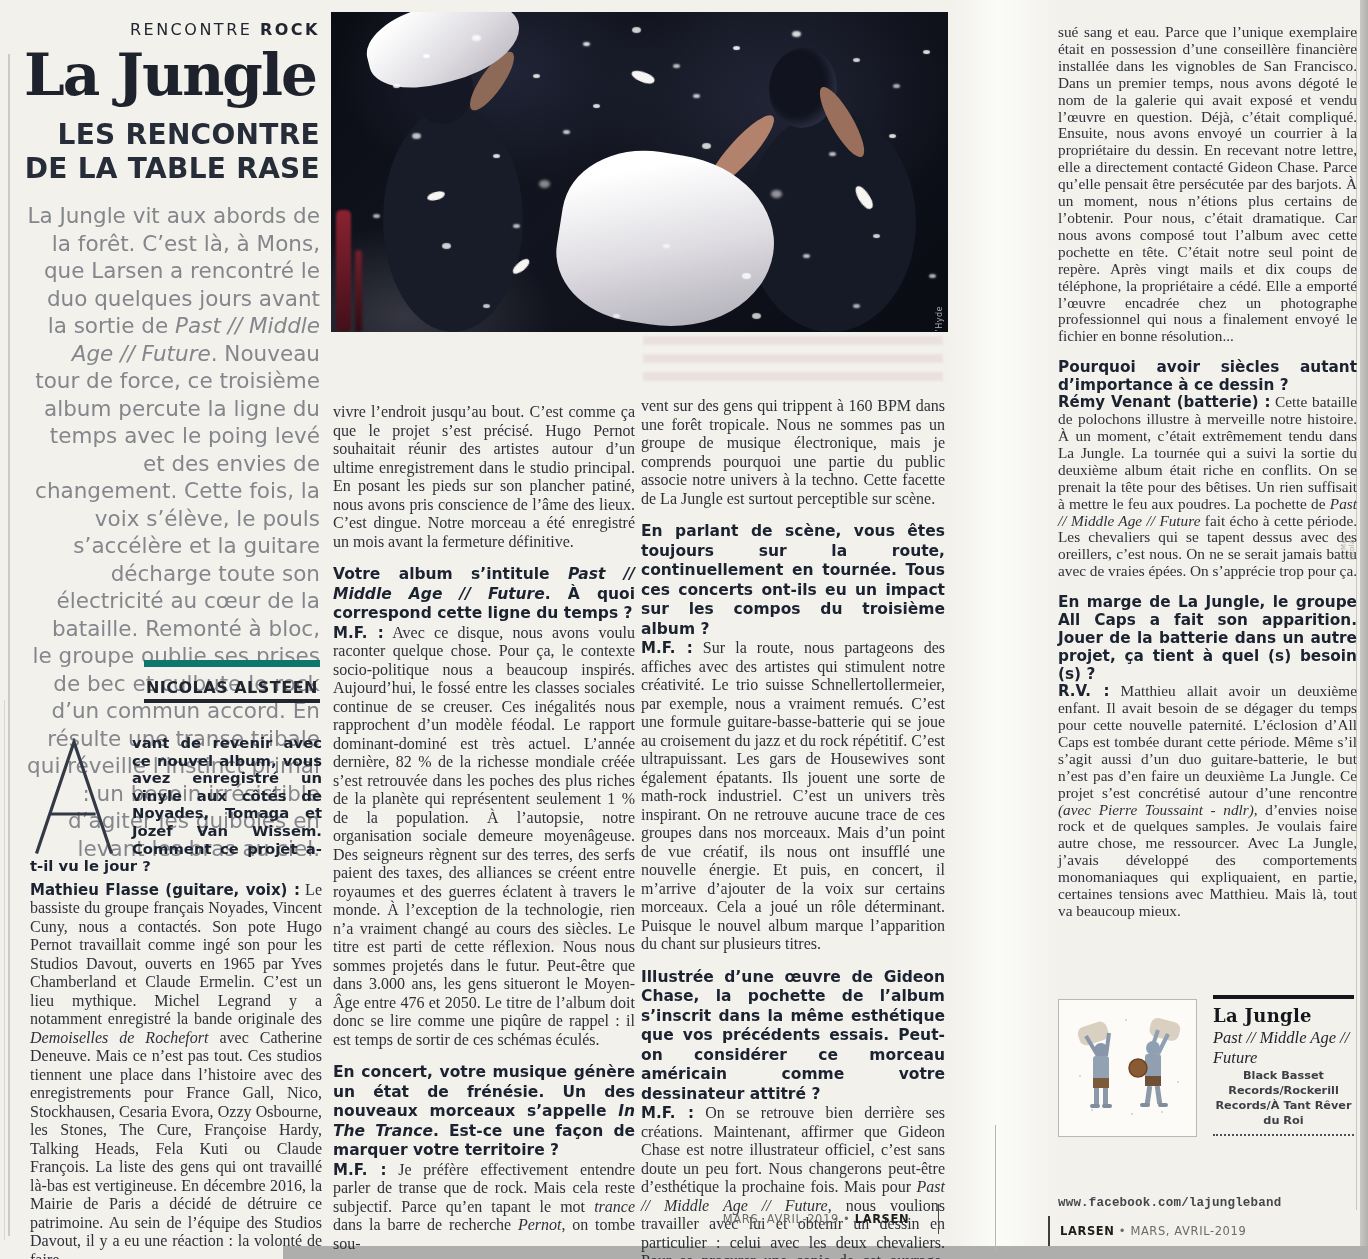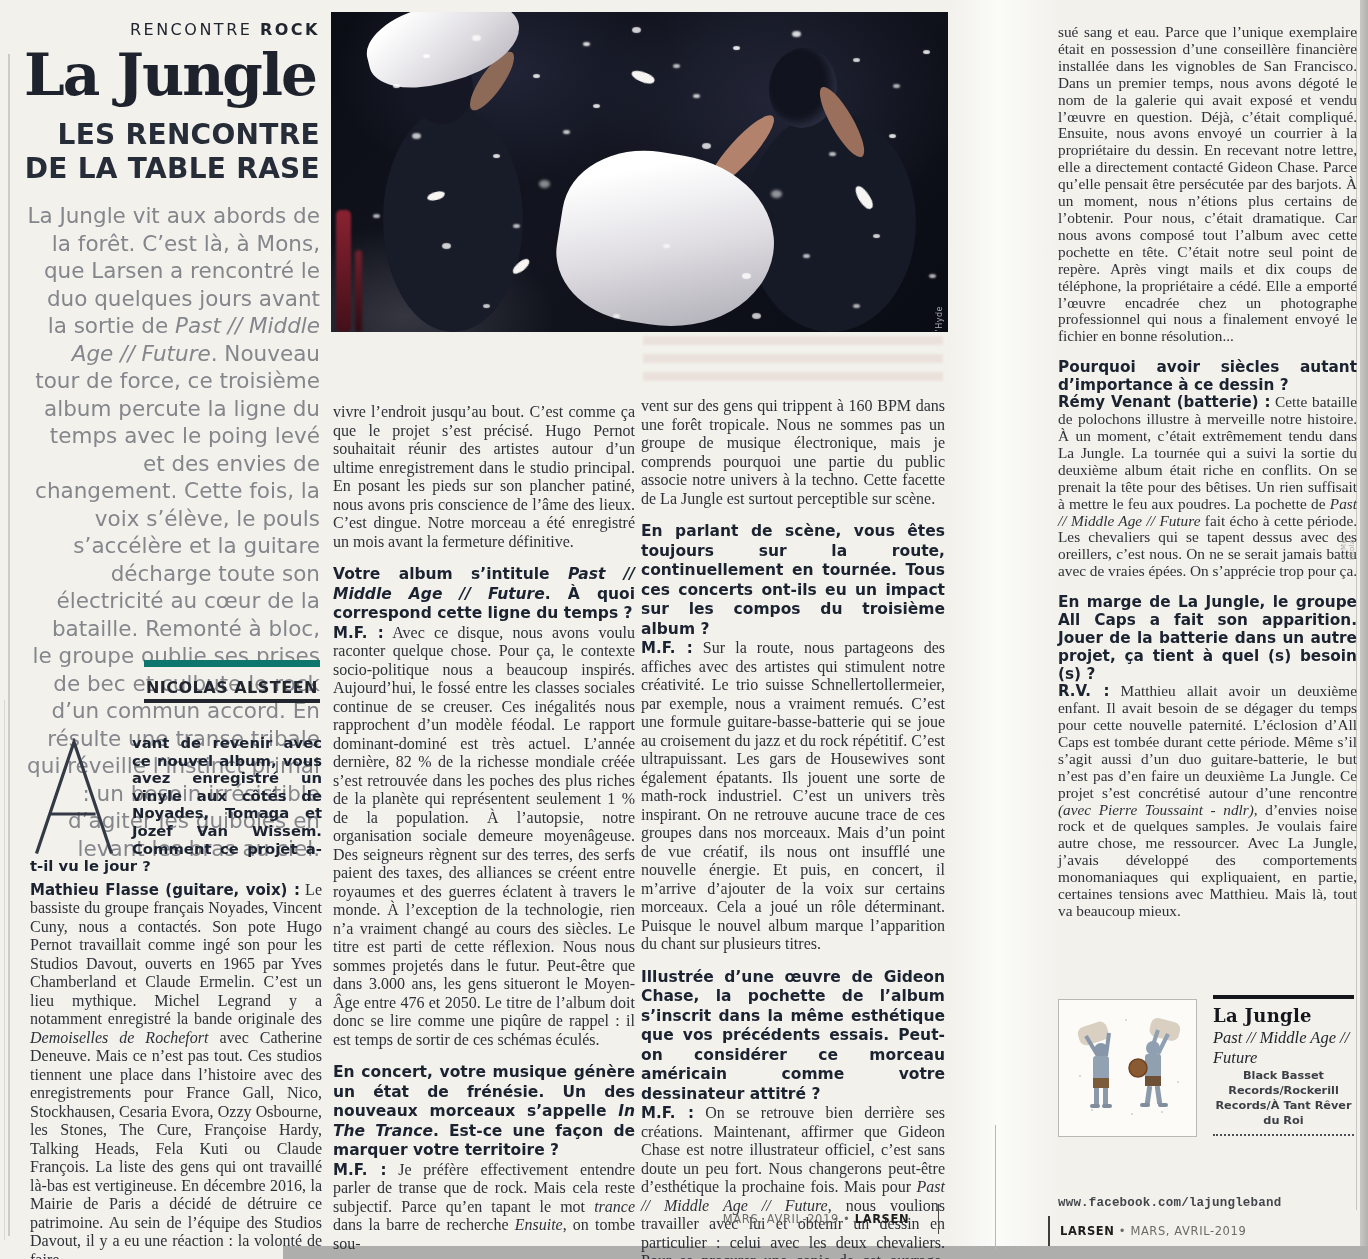--- a/index.html
+++ b/index.html
@@ -194,21 +194,21 @@
   </span>
   <p class="q">vant de revenir avec ce nouvel album, vous avez enregistré un vinyle aux côtés de Noyades, Tomaga et Jozef Van Wissem. Comment ce projet a-t-il vu le jour ?</p>
   <p class="body a"><b class="lead">Mathieu Flasse (guitare, voix) :</b><span> Le bassiste du groupe français Noyades, Vincent Cuny, nous a contactés. Son pote Hugo Pernot travaillait comme ingé son pour les Studios Davout, ouverts en 1965 par Yves Chamberland et Claude Ermelin. C’est un lieu mythique. Michel Legrand y a notamment enregistré la bande originale des <em>Demoiselles de Rochefort</em> avec Catherine Deneuve. Mais ce n’est pas tout. Ces studios tiennent une place dans l’histoire avec des enregistrements pour France Gall, Nico, Stockhausen, Cesaria Evora, Ozzy Osbourne, les Stones, The Cure, Françoise Hardy, Talking Heads, Fela Kuti ou Claude François. La liste des gens qui ont travaillé là-bas est vertigineuse. En décembre 2016, la Mairie de Paris a décidé de détruire ce patrimoine. Au sein de l’équipe des Studios Davout, il y a eu une réaction : la volonté de faire</span></p>
 </div>
 
 <div class="col col2">
   <p class="body">vivre l’endroit jusqu’au bout. C’est comme ça que le projet s’est précisé. Hugo Pernot souhaitait réunir des artistes autour d’un ultime enregistrement dans le studio principal. En posant les pieds sur son plancher patiné, nous avons pris conscience de l’âme des lieux. C’est dingue. Notre morceau a été enregistré un mois avant la fermeture définitive.</p>
   <p class="q">Votre album s’intitule <em>Past // Middle Age // Future</em>. À quoi correspond cette ligne du temps ?</p>
   <p class="body"><b class="lead">M.F. :</b><span> Avec ce disque, nous avons voulu raconter quelque chose. Pour ça, le contexte socio-politique nous a beaucoup inspirés. Aujourd’hui, le fossé entre les classes sociales continue de se creuser. Ces inégalités nous rapprochent d’un modèle féodal. Le rapport dominant-dominé est très actuel. L’année dernière, 82 % de la richesse mondiale créée s’est retrouvée dans les poches des plus riches de la planète qui représentent seulement 1 % de la population. À l’autopsie, notre organisation sociale demeure moyenâgeuse. Des seigneurs règnent sur des terres, des serfs paient des taxes, des alliances se créent entre royaumes et des guerres éclatent à travers le monde. À l’exception de la technologie, rien n’a vraiment changé au cours des siècles. Le titre est parti de cette réflexion. Nous nous sommes projetés dans le futur. Peut-être que dans 3.000 ans, les gens situeront le Moyen-Âge entre 476 et 2050. Le titre de l’album doit donc se lire comme une piqûre de rappel : il est temps de sortir de ces schémas éculés.</span></p>
   <p class="q">En concert, votre musique génère un état de frénésie. Un des nouveaux morceaux s’appelle <em>In The Trance</em>. Est-ce une façon de marquer votre territoire ?</p>
-  <p class="body"><b class="lead">M.F. :</b><span> Je préfère effectivement entendre parler de transe que de rock. Mais cela reste subjectif. Parce qu’en tapant le mot <em>trance</em> dans la barre de recherche <em>Ensuite</em>, on tombe sou-</span></p>
+  <p class="body"><b class="lead">M.F. :</b><span> Je préfère effectivement entendre parler de transe que de rock. Mais cela reste subjectif. Parce qu’en tapant le mot <em>trance</em> dans la barre de recherche <em>Pernot</em>, on tombe sou-</span></p>
 </div>
 
 <div class="col col3">
   <p class="body">vent sur des gens qui trippent à 160 BPM dans une forêt tropicale. Nous ne sommes pas un groupe de musique électronique, mais je comprends pourquoi une partie du public associe notre univers à la techno. Cette facette de La Jungle est surtout perceptible sur scène.</p>
   <p class="q">En parlant de scène, vous êtes toujours sur la route, continuellement en tournée. Tous ces concerts ont-ils eu un impact sur les compos du troisième album ?</p>
   <p class="body"><b class="lead">M.F. :</b><span> Sur la route, nous partageons des affiches avec des artistes qui stimulent notre créativité. Le trio suisse Schnellertollermeier, par exemple, nous a vraiment remués. C’est une formule guitare-basse-batterie qui se joue au croisement du jazz et du rock répétitif. C’est ultrapuissant. Les gars de Housewives sont également épatants. Ils jouent une sorte de math-rock industriel. C’est un univers très inspirant. On ne retrouve aucune trace de ces groupes dans nos morceaux. Mais d’un point de vue créatif, ils nous ont insufflé une nouvelle énergie. Et puis, en concert, il m’arrive d’ajouter de la voix sur certains morceaux. Cela a joué un rôle déterminant. Puisque le nouvel album marque l’apparition du chant sur plusieurs titres.</span></p>
   <p class="q">Illustrée d’une œuvre de Gideon Chase, la pochette de l’album s’inscrit dans la même esthétique que vos précédents essais. Peut-on considérer ce morceau américain comme votre dessinateur attitré ?</p>
   <p class="body"><b class="lead">M.F. :</b><span> On se retrouve bien derrière ses créations. Maintenant, affirmer que Gideon Chase est notre illustrateur officiel, c’est sans doute un peu fort. Nous changerons peut-être d’esthétique la prochaine fois. Mais pour <em>Past // Middle Age // Future</em>, nous voulions travailler avec lui et obtenir un dessin en particulier : celui avec les deux chevaliers. Pour se procurer une copie de cet ouvrage, nous avons</span></p>
 </div>
 

